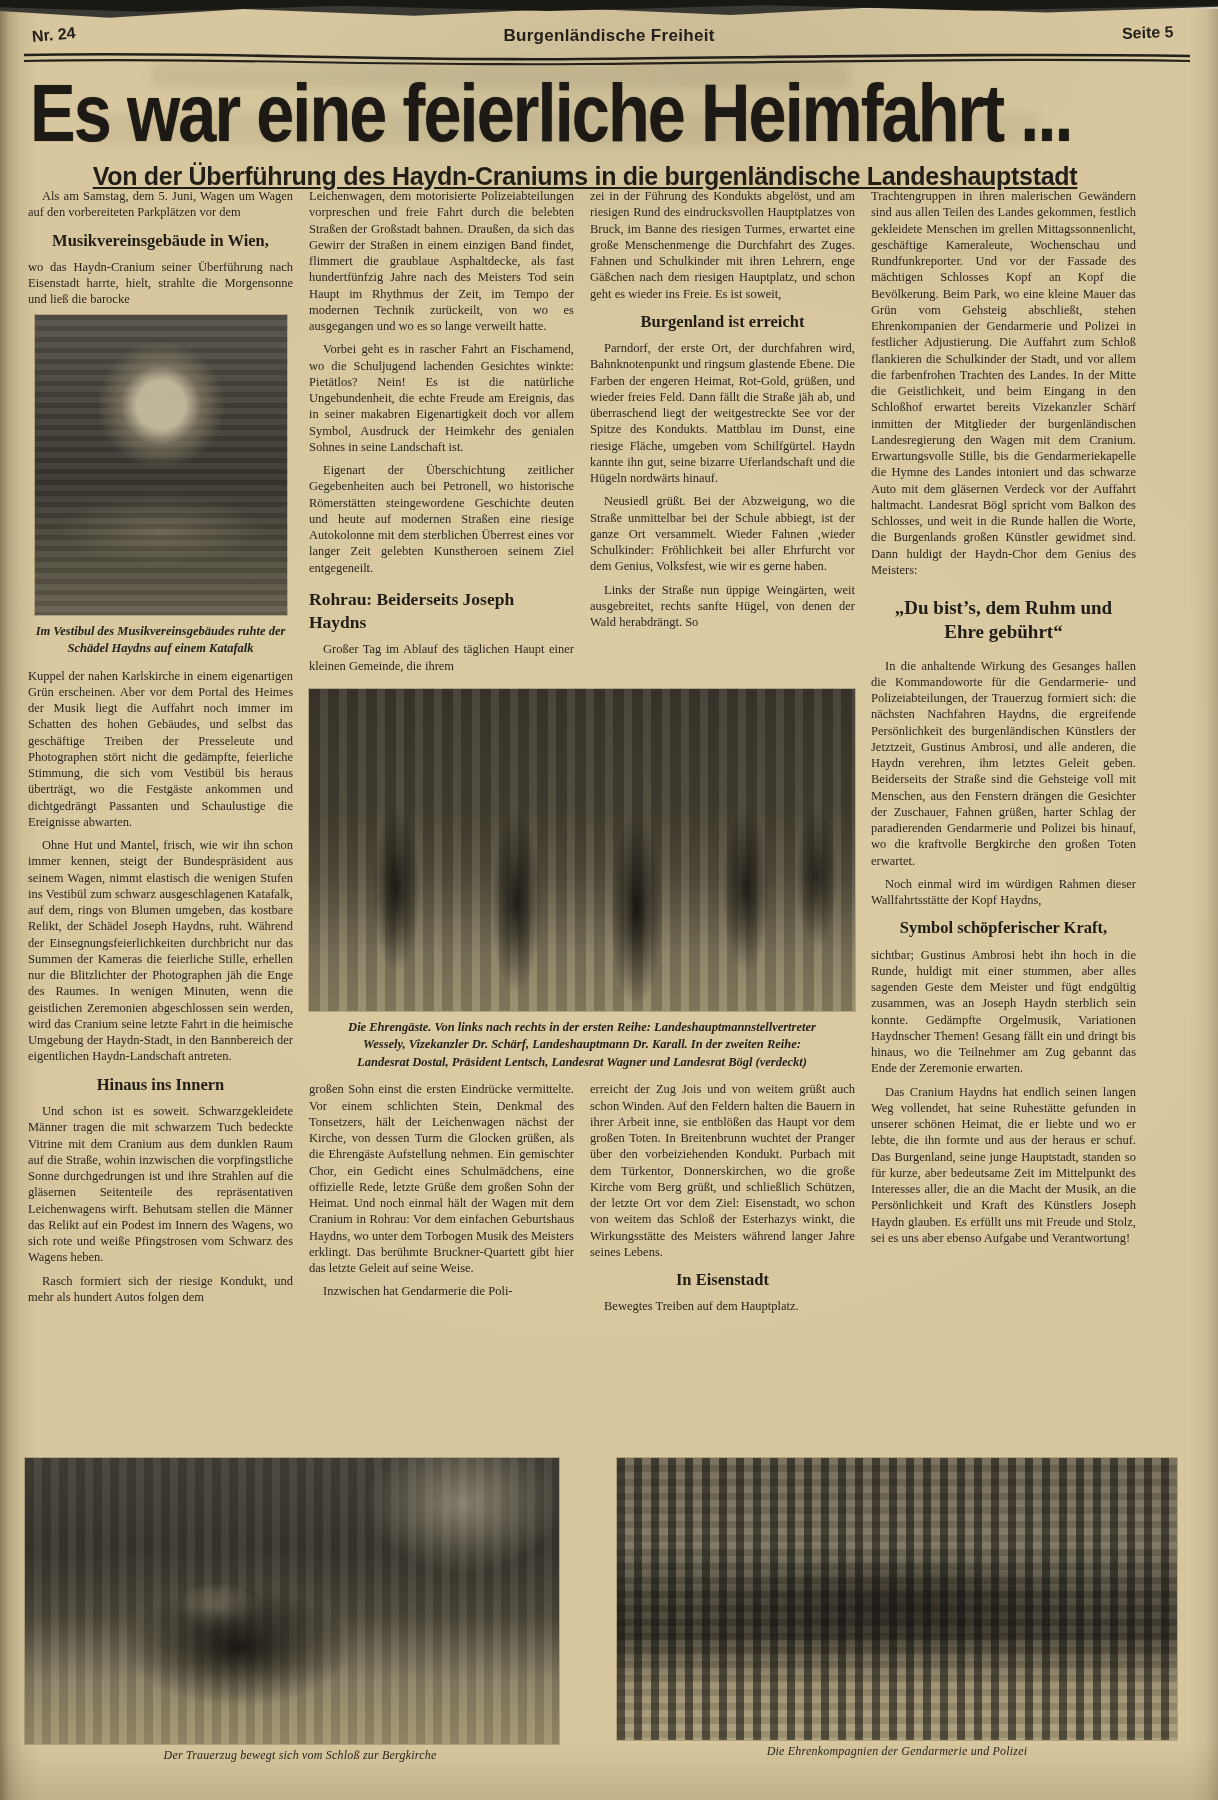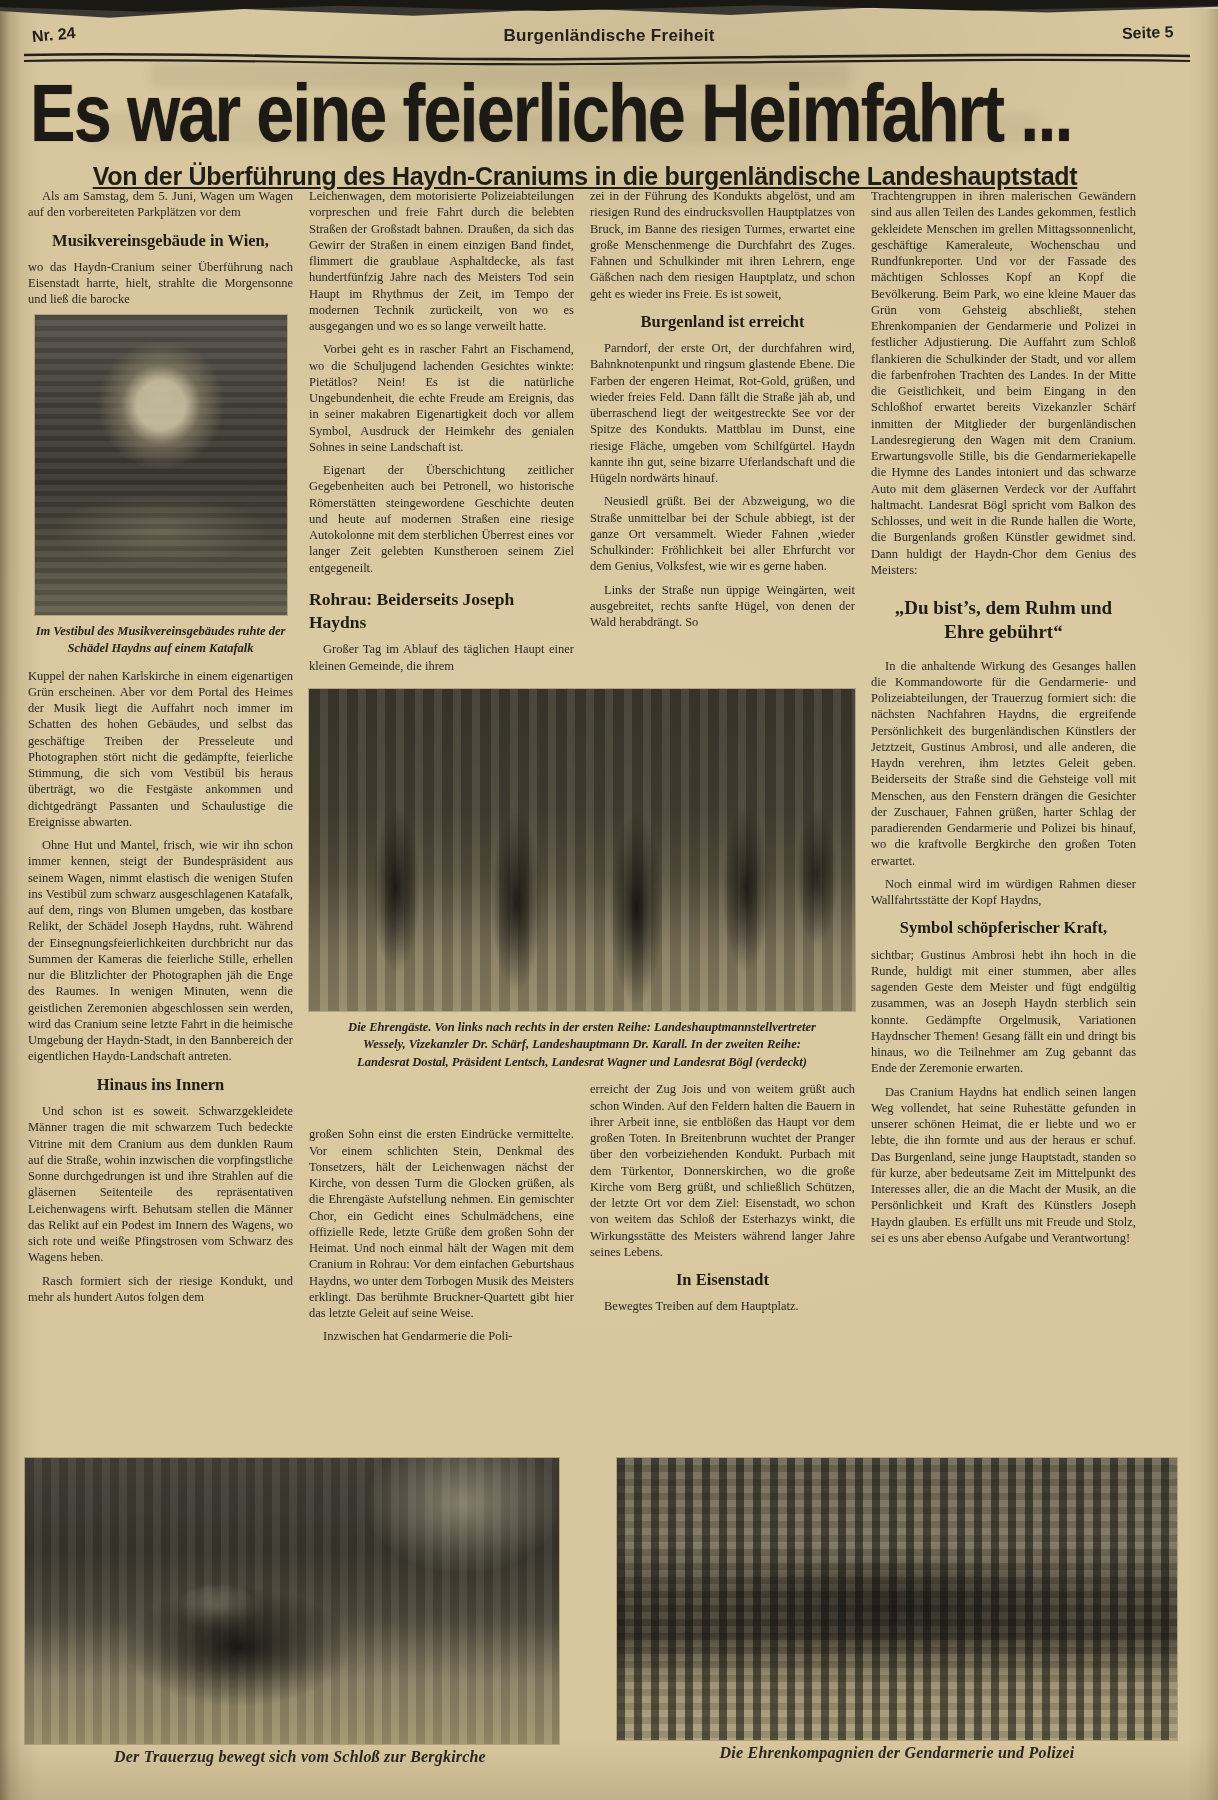--- a/index.html
+++ b/index.html
@@ -60,21 +60,21 @@
   .article{
     position:absolute;top:188px;left:28px;width:1110px;height:1248px;overflow:hidden;
     display:grid;grid-template-columns:repeat(4,265px);column-gap:16px;
     grid-template-rows:max-content max-content auto;
     color:#2a261f;font-size:12.5px;line-height:1.3;
   }
   .col1{grid-area:1/1/4/2;}
   .col2top{grid-area:1/2/2/3;}
   .col3top{grid-area:1/3/2/4;}
   .centerfig{grid-area:2/2/3/4;}
-  .col2bot{grid-area:3/2/4/3;margin-top:45px;}
+  .col2bot{grid-area:3/2/4/3;}
   .col3bot{grid-area:3/3/4/4;}
   .col4{grid-area:1/4/4/5;}
 
   .para{margin:0 0 7px 0;text-align:justify;text-indent:14px;hyphens:auto;}
   .para.noindent{text-indent:0;}
   .col-heading{margin:9px 0 8px 0;text-align:center;font-size:16.5px;font-weight:bold;color:#211d17;}
   .col-heading.big{text-align:left;font-size:17.5px;margin:12px 0 8px 0;}
   .col-heading.quote{font-size:19px;line-height:1.25;margin:18px 6px 14px 6px;}
 
   .photo{box-shadow:0 0 0 1px rgba(60,50,30,.25);}
@@ -118,21 +118,21 @@
   }
   .ph-guard{
     position:absolute;right:0;top:0;width:560px;height:282px;
     background:
       repeating-linear-gradient(90deg, rgba(15,14,11,.55) 0 8px, rgba(0,0,0,0) 8px 17px),
       radial-gradient(ellipse 240px 60px at 50% 52%, rgba(25,22,18,.55), rgba(0,0,0,0) 80%),
       repeating-linear-gradient(180deg, rgba(255,255,255,.05) 0 7px, rgba(0,0,0,.10) 7px 14px),
       linear-gradient(180deg,#736b57 0%,#7d7560 30%,#504b3d 48%,#443f33 62%,#998e6e 80%,#ab9f7b 100%);
   }
   .bottom-caption{
-    position:absolute;font-weight:bold;font-style:italic;font-size:16px;color:#2a261f;letter-spacing:.2px;
+    position:absolute;font-weight:normal;font-style:italic;font-size:12px;color:#2a261f;letter-spacing:.2px;
   }
   .cap-left{left:85px;top:290px;width:380px;text-align:center;}
   .cap-right{right:60px;top:286px;width:440px;text-align:center;}
   .center-caption{max-width:480px;margin-left:auto;margin-right:auto;text-align:center;}
 </style>
 </head>
 <body>
 
 <div class="page">
   <div class="scan-light"></div>

